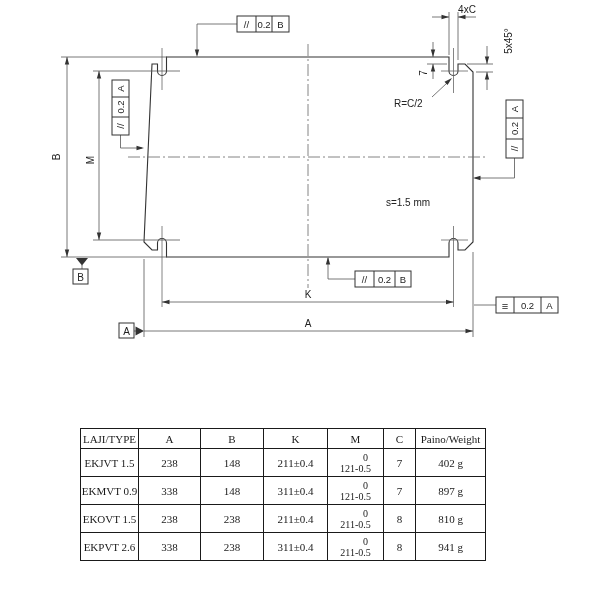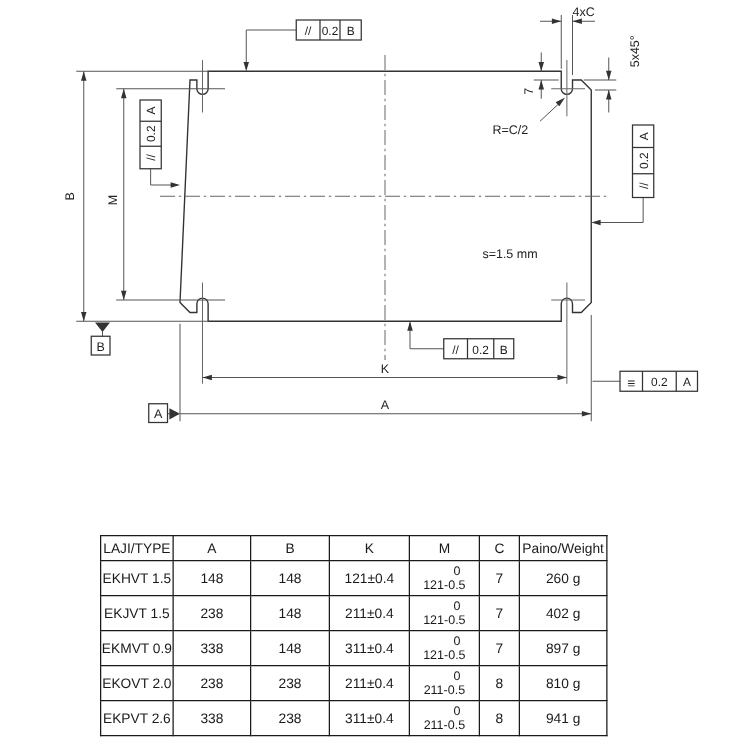--- a/index.html
+++ b/index.html
@@ -3,21 +3,21 @@
 <meta charset="utf-8">
 <style>
   html,body{margin:0;padding:0;background:#ffffff;}
   .page{position:relative;width:600px;height:600px;background:#fff;overflow:hidden;
         font-family:"Liberation Sans", sans-serif;}
   svg text{font-family:"Liberation Sans", sans-serif;font-size:10px;fill:#222;}
   svg .fcf-txt{font-size:9.5px;}
   svg .sym{font-size:11px;}
   .spec-table{position:absolute;left:80px;top:428px;border-collapse:collapse;table-layout:fixed;}
   .spec-table th,.spec-table td{border:1px solid #1a1a1a;font-weight:normal;
-        font-size:11px;color:#1a1a1a;text-align:center;vertical-align:middle;padding:0;}
+        font-size:11px;color:#1a1a1a;text-align:center;vertical-align:middle;padding:0;font-family:Liberation Serif, serif;}
   .spec-table th{height:19px;}
   .spec-table td{height:27px;}
   .col-type{width:58px;} .col-a{width:62px;} .col-b{width:63px;} .col-k{width:64px;}
   .col-m{width:56px;} .col-c{width:32px;} .col-w{width:70px;}
   .cell-left{text-align:left;padding-left:6px;}
   .mtol{font-size:10px;line-height:11px;}
   .mtol .mtop{display:block;margin-left:20px;}
   .mtol .mbot{display:block;}
 </style>
 </head>
@@ -171,48 +171,39 @@
         <tr>
       <th class="cell-left">LAJI/TYPE</th>
       <th>A</th>
       <th>B</th>
       <th>K</th>
       <th>M</th>
       <th>C</th>
       <th>Paino/Weight</th>
     </tr>
     <tr>
-      <td class="cell-left">EKHVT 1.5</td>
-      <td>148</td>
-      <td>148</td>
-      <td>121±0.4</td>
-      <td><span class="mtol"><span class="mtop">0</span><span class="mbot">121-0.5</span></span></td>
-      <td>7</td>
-      <td>260 g</td>
-    </tr>
-    <tr>
       <td class="cell-left">EKJVT 1.5</td>
       <td>238</td>
       <td>148</td>
       <td>211±0.4</td>
       <td><span class="mtol"><span class="mtop">0</span><span class="mbot">121-0.5</span></span></td>
       <td>7</td>
       <td>402 g</td>
     </tr>
     <tr>
       <td class="cell-left">EKMVT 0.9</td>
       <td>338</td>
       <td>148</td>
       <td>311±0.4</td>
       <td><span class="mtol"><span class="mtop">0</span><span class="mbot">121-0.5</span></span></td>
       <td>7</td>
       <td>897 g</td>
     </tr>
     <tr>
-      <td class="cell-left">EKOVT 2.0</td>
+      <td class="cell-left">EKOVT 1.5</td>
       <td>238</td>
       <td>238</td>
       <td>211±0.4</td>
       <td><span class="mtol"><span class="mtop">0</span><span class="mbot">211-0.5</span></span></td>
       <td>8</td>
       <td>810 g</td>
     </tr>
     <tr>
       <td class="cell-left">EKPVT 2.6</td>
       <td>338</td>

